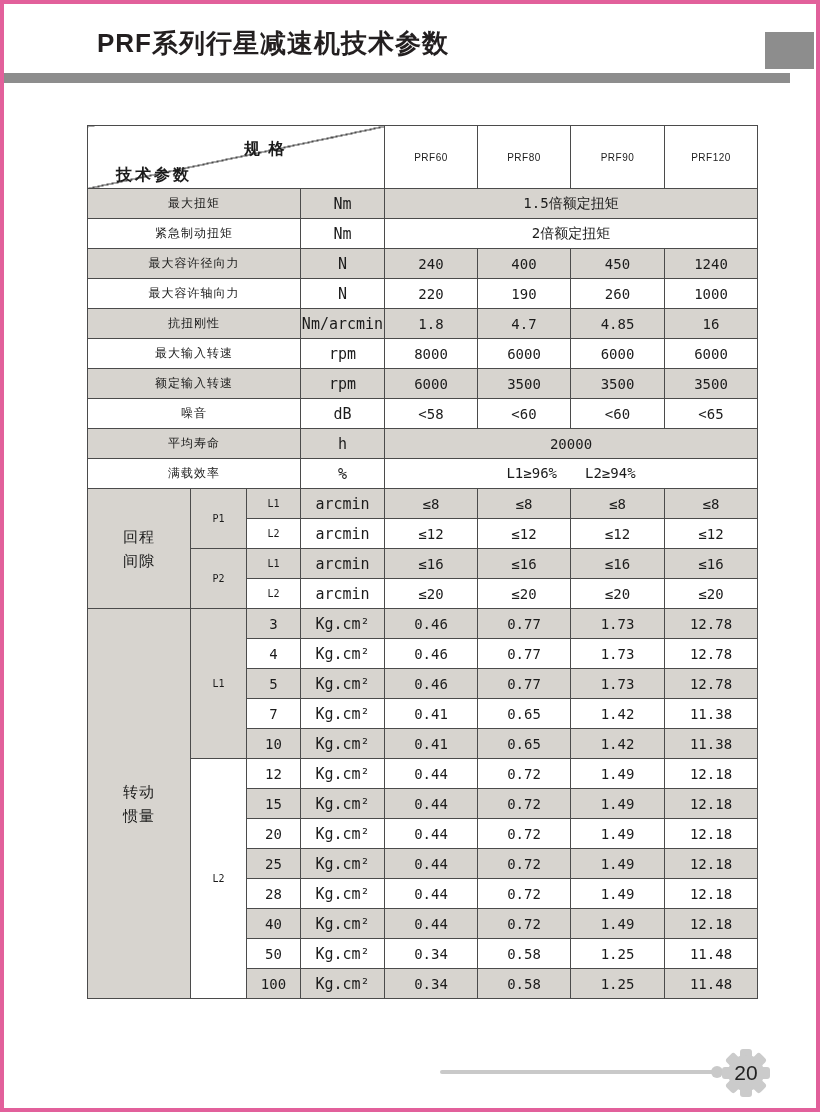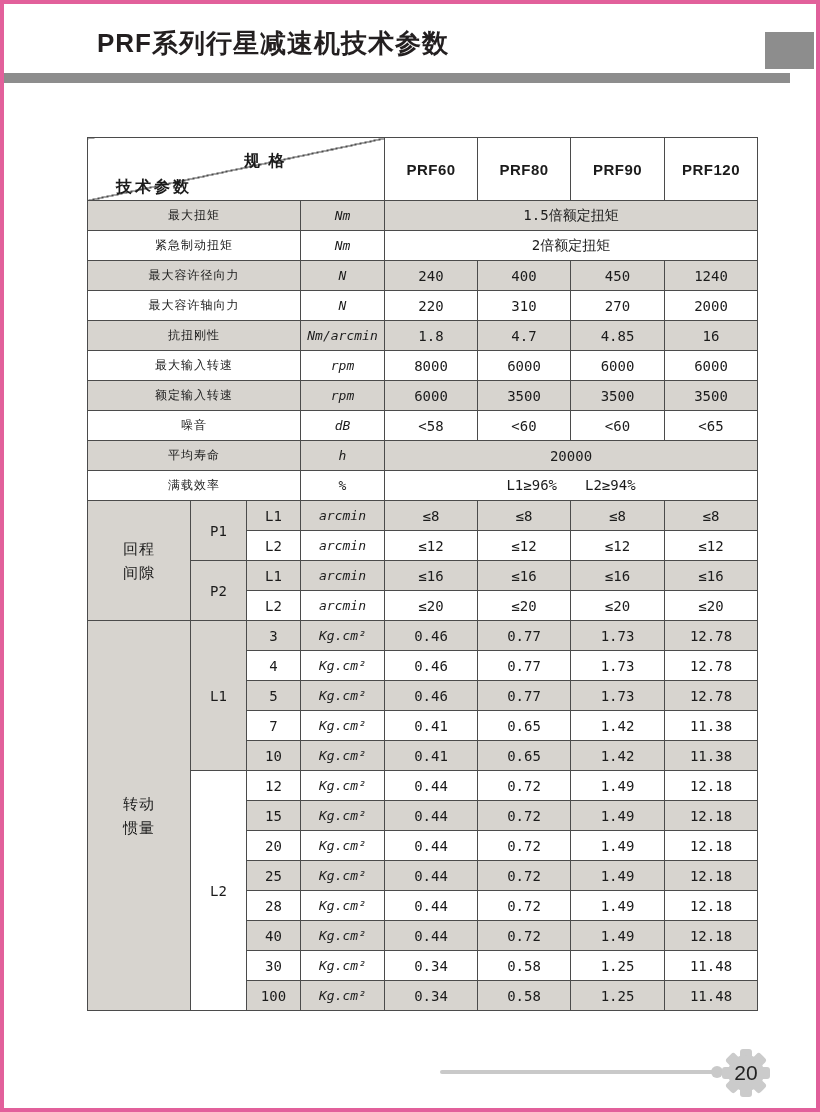--- a/index.html
+++ b/index.html
@@ -9,45 +9,45 @@
     font-family:"Liberation Sans", sans-serif;overflow:hidden;
   }
   .page-title{
     position:absolute;left:81px;top:22px;font-size:26px;font-weight:bold;
     color:#231f20;letter-spacing:1px;white-space:nowrap;margin-left:12px;
   }
   .title-bar{position:absolute;left:0;top:69px;width:786px;height:10px;background:#8d8d8d;}
   .corner-square{position:absolute;left:761px;top:28px;width:49px;height:37px;background:#8d8d8d;}
 
   table.spec{
-    position:absolute;left:83px;top:133px;width:670px;
+    position:absolute;left:83px;top:121px;width:670px;
     border-collapse:collapse;table-layout:fixed;
   }
   table.spec td{
     border:1px solid #4b4b4b;text-align:center;vertical-align:middle;
     padding:0;color:#1b1b1b;overflow:hidden;
   }
   tr.h{height:63px;}
   tr.r{height:30px;}
   tr.g td{background:#d7d4cf;}
   td.sec{background:#ffffff;}
   .lbl{font-size:12px;letter-spacing:1px;}
-  .unit{font-family:"DejaVu Sans Mono", monospace;font-size:13px;font-style:italic;}
+  .unit{font-family:"DejaVu Sans Mono", monospace;font-size:15px;}
   .val{font-family:"DejaVu Sans Mono", monospace;font-size:14px;}
-  .model{font-size:15px;letter-spacing:0.5px;color:#1b1b1b;font-weight:bold;}
+  .model{font-size:10px;letter-spacing:0.5px;color:#1b1b1b;}
   td.corner{
     position:relative;
     background-image:linear-gradient(to bottom right,
       transparent calc(50% - 0.7px), #4b4b4b calc(50% - 0.7px),
       #4b4b4b calc(50% + 0.7px), transparent calc(50% + 0.7px));
   }
   .corner-top{position:absolute;left:156px;top:13px;font-size:16px;font-weight:600;letter-spacing:2px;}
   .corner-bottom{position:absolute;left:28px;top:39px;font-size:16px;font-weight:600;letter-spacing:3px;}
   .stack{display:inline-block;width:34px;font-size:15px;line-height:1.6;word-break:break-all;letter-spacing:1px;}
-  .plabel{font-family:"DejaVu Sans Mono", monospace;font-size:14px;}
+  .plabel{font-family:"DejaVu Sans Mono", monospace;font-size:10px;}
 
   .footer-line{position:absolute;left:436px;top:1066px;width:276px;height:4px;background:#c9c9c9;border-radius:2px;}
   .footer-dot{position:absolute;left:707px;top:1062px;width:12px;height:12px;border-radius:50%;background:#c9c9c9;}
   .gear-wrap{position:absolute;left:716px;top:1043px;width:52px;height:52px;}
   .gear-num{font-family:"Liberation Sans", sans-serif;font-size:21px;fill:#222222;}
 </style>
 </head>
 <body>
 
 <div class="page-title">PRF系列行星减速机技术参数</div>
@@ -92,23 +92,23 @@
     <td class="unit">N</td>
     <td class="val">240</td>
     <td class="val">400</td>
     <td class="val">450</td>
     <td class="val">1240</td>
   </tr>
   <tr class="r">
     <td class="lbl" colspan="3">最大容许轴向力</td>
     <td class="unit">N</td>
     <td class="val">220</td>
-    <td class="val">310</td>
-    <td class="val">270</td>
-    <td class="val">2000</td>
+    <td class="val">190</td>
+    <td class="val">260</td>
+    <td class="val">1000</td>
   </tr>
   <tr class="r g">
     <td class="lbl" colspan="3">抗扭刚性</td>
     <td class="unit">Nm/arcmin</td>
     <td class="val">1.8</td>
     <td class="val">4.7</td>
     <td class="val">4.85</td>
     <td class="val">16</td>
   </tr>
   <tr class="r">
@@ -271,21 +271,21 @@
   </tr>
   <tr class="r g">
     <td class="val">40</td>
     <td class="unit">Kg.cm²</td>
     <td class="val">0.44</td>
     <td class="val">0.72</td>
     <td class="val">1.49</td>
     <td class="val">12.18</td>
   </tr>
   <tr class="r">
-    <td class="val">30</td>
+    <td class="val">50</td>
     <td class="unit">Kg.cm²</td>
     <td class="val">0.34</td>
     <td class="val">0.58</td>
     <td class="val">1.25</td>
     <td class="val">11.48</td>
   </tr>
   <tr class="r g">
     <td class="val">100</td>
     <td class="unit">Kg.cm²</td>
     <td class="val">0.34</td>

